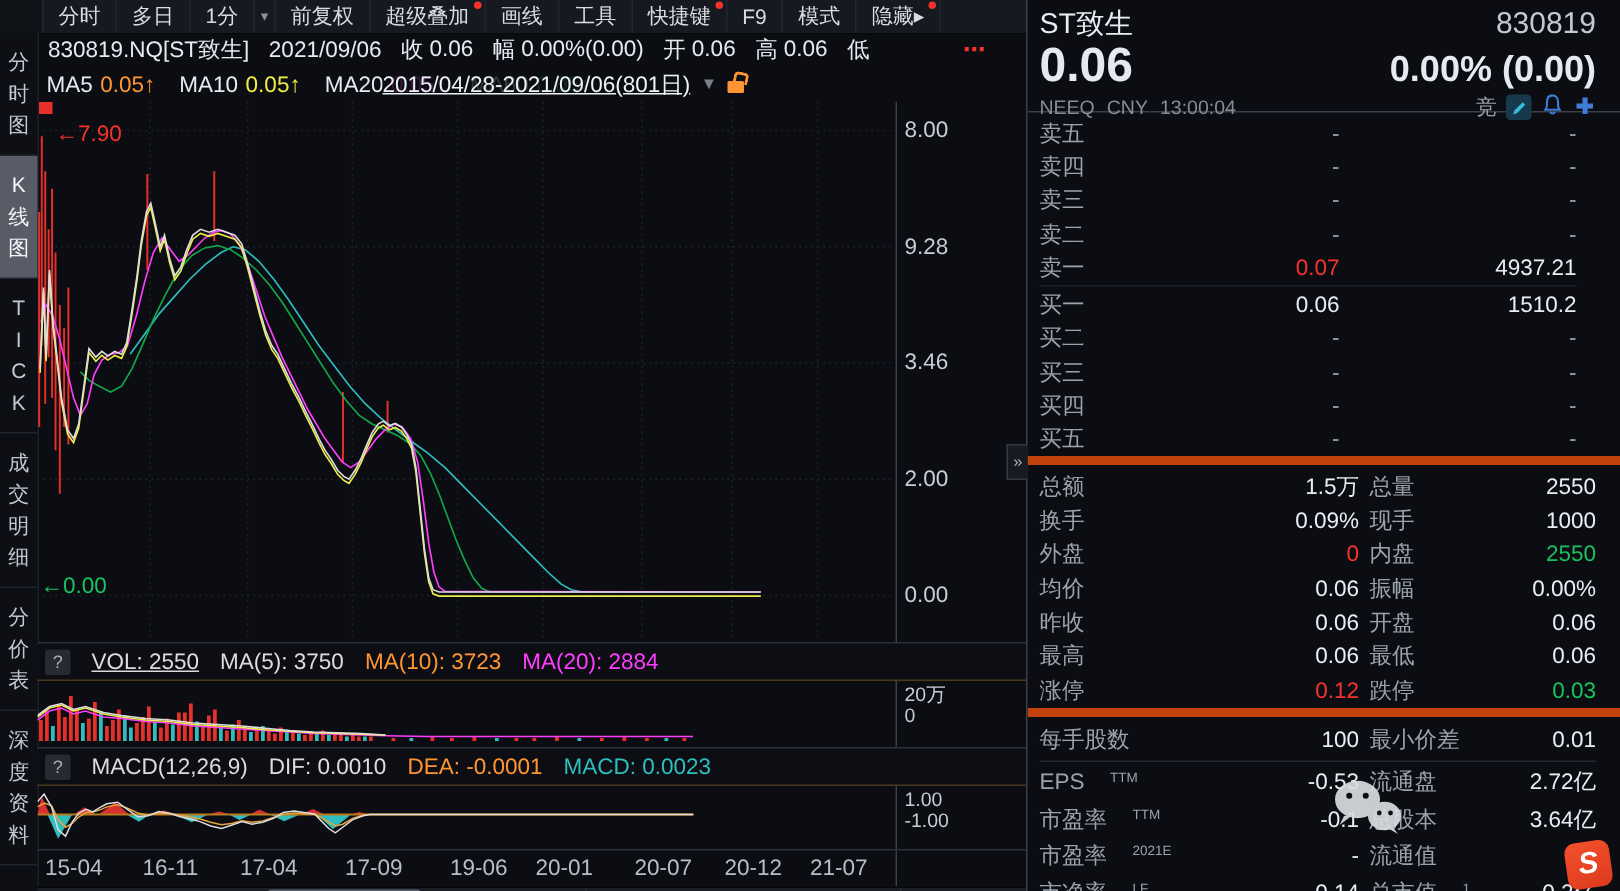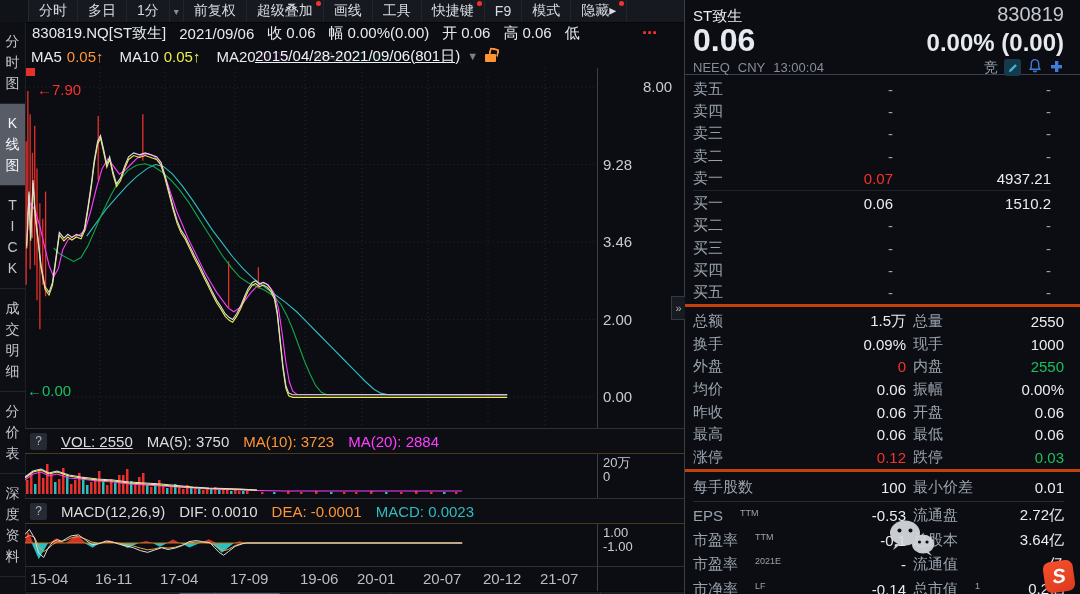--- a/index.html
+++ b/index.html
@@ -49,40 +49,40 @@
   .xtick{position:absolute;top:3px;}
   #x-axis .vline{position:absolute;left:572px;top:0;height:100%;border-left:1px solid #3a3f4a;}
   #h-scroll{position:relative;height:8px;background:#1b1e25;border-top:1px solid #05070a;}
   #h-thumb{position:absolute;left:153px;top:1px;width:103px;height:6px;background:#596070;border-radius:3px;}
   .hseg{position:absolute;top:0;height:100%;border-left:1px solid #2a2e37;}
   
   #right-panel{position:absolute;left:684px;top:0;width:396px;height:594px;background:#0b0d12;
                border-left:1px solid #3a3f4a;overflow:hidden;}
   #rp-header{height:75px;padding:3px 17px 0 8px;border-bottom:1px solid #3a3f4a;box-sizing:border-box;}
   .hrow1{display:flex;justify-content:space-between;align-items:baseline;}
-  #q-name{font-size:15px;color:#e9edf3;}
+  #q-name{font-size:19px;color:#e9edf3;}
   #q-code{font-size:20px;color:#c3c8d1;}
   .hrow2{display:flex;justify-content:space-between;align-items:baseline;margin-top:-2px;}
   #q-price{font-size:32px;font-weight:bold;line-height:32px;}
   #q-change{font-size:24px;font-weight:bold;}
   .hrow3{display:flex;align-items:center;font-size:13px;color:#878d98;gap:8px;margin-top:1px;}
   .hicons{margin-left:auto;display:flex;align-items:center;gap:6px;}
   #auction-label{font-size:14px;color:#9aa3ad;}
   .icon-box{width:17px;height:17px;background:#16394b;border-radius:3px;display:flex;align-items:center;justify-content:center;}
   #orderbook{padding:3px 30px 0 8px;}
   .ob-row{display:flex;height:22.3px;align-items:center;font-size:15px;}
   .ob-label{width:70px;color:#9aa3ad;}
   .ob-price{flex:1;text-align:right;color:#9aa3ad;}
   .ob-vol{width:158px;text-align:right;color:#e9edf3;}
   .ob-vol.dim{color:#9aa3ad;}
   .ob-sep{height:1px;background:#1f232b;margin:1px 0;}
   .c-red{color:#f5332a !important;}
   .c-green{color:#19c05e !important;}
   .c-white{color:#e9edf3 !important;}
-  #stats,#stats2{padding:3px 17px 0 8px;border-top:3px solid #c2410c;}
+  #stats,#stats2{padding:3px 17px 0 8px;border-top:6px solid #c2410c;}
   .st-row{display:flex;height:22.7px;align-items:center;font-size:15px;}
   #stats2 .st-row{height:24.9px;}
   .st-l{width:70px;color:#9aa3ad;white-space:nowrap;}
   .st-v1{width:143px;text-align:right;color:#e9edf3;}
   .st-l2{width:84px;margin-left:7px;color:#9aa3ad;white-space:nowrap;}
   .st-v2{flex:1;text-align:right;color:#e9edf3;}
   .st-sub{height:1px;background:#262b33;margin:1px 0;}
   sup.tt{font-size:9px;vertical-align:5px;margin-left:17px;}
   
   #expander{position:absolute;left:671px;top:296px;width:13px;height:22px;background:#171a21;
@@ -265,21 +265,21 @@
           <line x1="203.63199999999998" y1="193.375" x2="203.63199999999998" y2="239.875" stroke="#e8302a" stroke-width="1.3"></line>
           <line x1="233.37599999999998" y1="199.1875" x2="233.37599999999998" y2="220.5" stroke="#e8302a" stroke-width="1.3"></line>
           <rect x="1" y="0" width="9" height="8" fill="#e8302a"></rect>
           <polyline points="61.775999999999996,168.1875 71.5,154.625 81.22399999999999,141.0625 91.52,129.4375 101.81599999999999,117.8125 112.11200000000001,108.125 122.408,100.375 130.416,96.5 138.424,98.4375 147.576,106.1875 157.3,117.8125 167.024,131.375 177.32,146.875 187.616,162.375 197.91199999999998,175.9375 208.208,189.5 218.504,201.125 228.8,210.8125 239.096,218.5625 249.392,226.3125 260.26,234.0625 271.7,243.75 283.14,255.375 294.58,267 306.02000000000004,278.625 317.46000000000004,290.25 328.9,301.875 340.34,313.5 348.92,321.25 355.784,325.125 363.22,326.675 482.19599999999997,326.675" fill="none" stroke="#2fbdbd" stroke-width="1.1"></polyline>
           <polyline points="28.6,179.8125 34.32,185.625 41.184,189.5 48.620000000000005,193.375 56.056000000000004,189.5 62.92,177.875 69.78399999999999,162.375 77.22,144.9375 85.8,127.5 94.38000000000001,112 102.96,102.3125 111.54,97.27499999999998 120.11999999999999,95.72500000000002 128.70000000000002,98.4375 137.28,104.25 145.86,112 154.44,121.6875 163.01999999999998,133.3125 171.6,146.875 180.18,160.4375 188.76000000000002,174 197.33999999999997,187.5625 205.92,199.1875 214.5,208.875 223.08,214.6875 231.66000000000003,218.5625 240.23999999999998,222.4375 248.82,228.25 255.684,236 261.976,247.625 267.696,261.1875 273.416,276.6875 279.13599999999997,292.1875 284.856,305.75 290.576,317.375 296.296,324.35 302.016,326.675 482.19599999999997,326.675" fill="none" stroke="#12a748" stroke-width="1.1"></polyline>
           <polyline points="2.2880000000000003,146.875 5.72,135.25 10.296,143 14.872,158.5 19.448,177.875 24.024,197.25 28.6,208.875 33.176,201.125 37.752,181.75 42.9,172.0625 48.620000000000005,168.1875 54.34,167.025 60.059999999999995,162.375 65.78,143 71.5,119.75 77.22,100.375 82.94,90.6875 88.66,98.4375 94.38000000000001,106.1875 100.1,102.3125 105.82,96.5 111.54,90.6875 117.25999999999999,86.8125 122.98,85.64999999999998 128.70000000000002,87.97500000000002 134.42,94.5625 140.14,108.125 145.86,125.5625 151.58,143 157.3,156.5625 163.01999999999998,170.125 168.73999999999998,181.75 174.46,193.375 180.18,205 185.9,214.6875 191.62,224.375 197.33999999999997,232.125 203.06,239.875 208.78,243.75 214.5,239.875 220.22,232.125 225.94,224.375 231.66000000000003,218.5625 237.38,214.6875 243.1,216.625 248.82,224.375 253.39600000000002,239.875 257.40000000000003,267 260.832,294.125 264.264,313.5 267.696,323.1875 271.7,326.2875 482.19599999999997,326.675" fill="none" stroke="#ff3dff" stroke-width="1.1"></polyline>
           <polyline points="1.716,180.5875 4.0040000000000004,126.3375 5.72,172.83750000000003 8.008000000000001,114.71250000000003 10.296,149.5875 12.584,168.9625 16.016000000000002,199.9625 20.020000000000003,221.27499999999998 24.024,227.08749999999998 27.456,217.39999999999998 31.46,188.33749999999998 34.32,167.025 38.896,172.83750000000003 42.9,168.9625 46.904,172.0625 51.48,168.9625 56.056000000000004,170.9 59.488,163.15000000000003 62.92,141.8375 66.352,118.5875 69.212,95.33750000000003 72.644,75.96250000000003 75.504,70.15000000000003 78.936,85.65000000000003 81.79599999999999,99.2125 84.65599999999999,91.4625 88.088,106.9625 91.52,118.5875 95.524,112.775 99.52799999999999,101.15 103.532,91.4625 108.68,87.5875 114.4,89.525 120.11999999999999,87.5875 125.84,89.525 131.56,91.4625 136.136,97.275 140.14,110.8375 144.144,126.3375 148.148,141.8375 152.15200000000002,155.4 156.156,165.0875 160.16000000000003,170.9 164.736,180.5875 169.31199999999998,190.275 174.46,199.9625 179.036,209.64999999999998 183.04,217.39999999999998 187.616,227.08749999999998 191.62,234.83749999999998 195.62400000000002,240.64999999999998 200.2,248.39999999999998 204.20399999999998,252.275 207.636,254.2125 211.64,248.39999999999998 215.644,240.64999999999998 219.648,230.96249999999998 223.08,223.2125 227.084,217.39999999999998 230.51600000000002,215.46249999999998 234.51999999999998,218.5625 238.524,217.0125 242.528,219.33749999999998 245.96,223.9875 249.392,230.96249999999998 252.252,246.46249999999998 255.112,273.5875 257.972,300.7125 260.832,320.0875 263.692,327.8375 267.696,329.3875 482.19599999999997,329.3875" fill="none" stroke="#eded4a" stroke-width="1.1"></polyline>
           <polyline points="1.716,177.875 4.0040000000000004,123.625 5.72,170.125 8.008000000000001,112 10.296,146.875 12.584,166.25 16.016000000000002,197.25 20.020000000000003,218.5625 24.024,224.375 27.456,214.6875 31.46,185.625 34.32,164.3125 38.896,170.125 42.9,166.25 46.904,169.35 51.48,166.25 56.056000000000004,168.1875 59.488,160.4375 62.92,139.125 66.352,115.875 69.212,92.625 72.644,73.25 75.504,67.4375 78.936,82.9375 81.79599999999999,96.5 84.65599999999999,88.75 88.088,104.25 91.52,115.875 95.524,110.0625 99.52799999999999,98.4375 103.532,88.75 108.68,84.875 114.4,86.8125 120.11999999999999,84.875 125.84,86.8125 131.56,88.75 136.136,94.5625 140.14,108.125 144.144,123.625 148.148,139.125 152.15200000000002,152.6875 156.156,162.375 160.16000000000003,168.1875 164.736,177.875 169.31199999999998,187.5625 174.46,197.25 179.036,206.9375 183.04,214.6875 187.616,224.375 191.62,232.125 195.62400000000002,237.9375 200.2,245.6875 204.20399999999998,249.5625 207.636,251.5 211.64,245.6875 215.644,237.9375 219.648,228.25 223.08,220.5 227.084,214.6875 230.51600000000002,212.75 234.51999999999998,215.85000000000002 238.524,214.3 242.528,216.625 245.96,221.275 249.392,228.25 252.252,243.75 255.112,270.875 257.972,298 260.832,317.375 263.692,325.125 267.696,326.675 482.19599999999997,326.675" fill="none" stroke="#dcdcdc" stroke-width="1.1"></polyline>
         </svg>
       <div class="axis-col" id="y-axis-col">
-          <div class="ylab" style="top: 10px; margin-left: 40px;">8.00</div>
+          <div class="ylab" style="top: 10px;">8.00</div>
           <div class="ylab" style="top: 87.5px;">9.28</div>
           <div class="ylab" style="top: 165px;">3.46</div>
           <div class="ylab" style="top: 242.5px;">2.00</div>
           <div class="ylab" style="top: 320px;">0.00</div>
         </div>
       <div class="anno" id="anno-high">←7.90</div>
       <div class="anno" id="anno-low">←0.00</div>
     </div>
 
     <div class="ind-row" id="vol-row">

